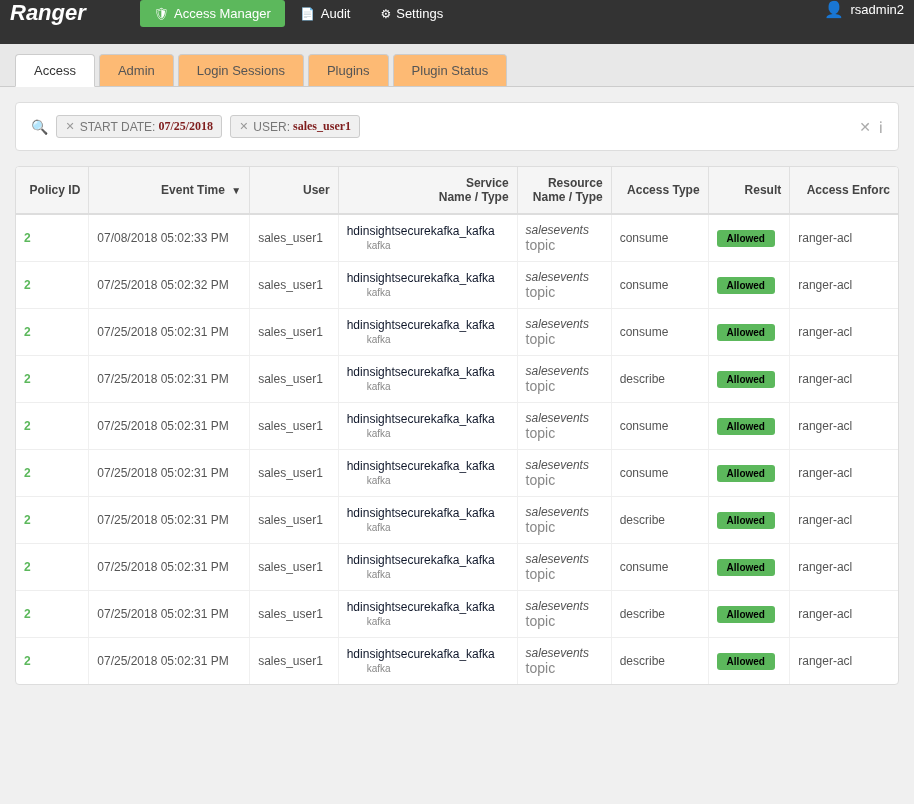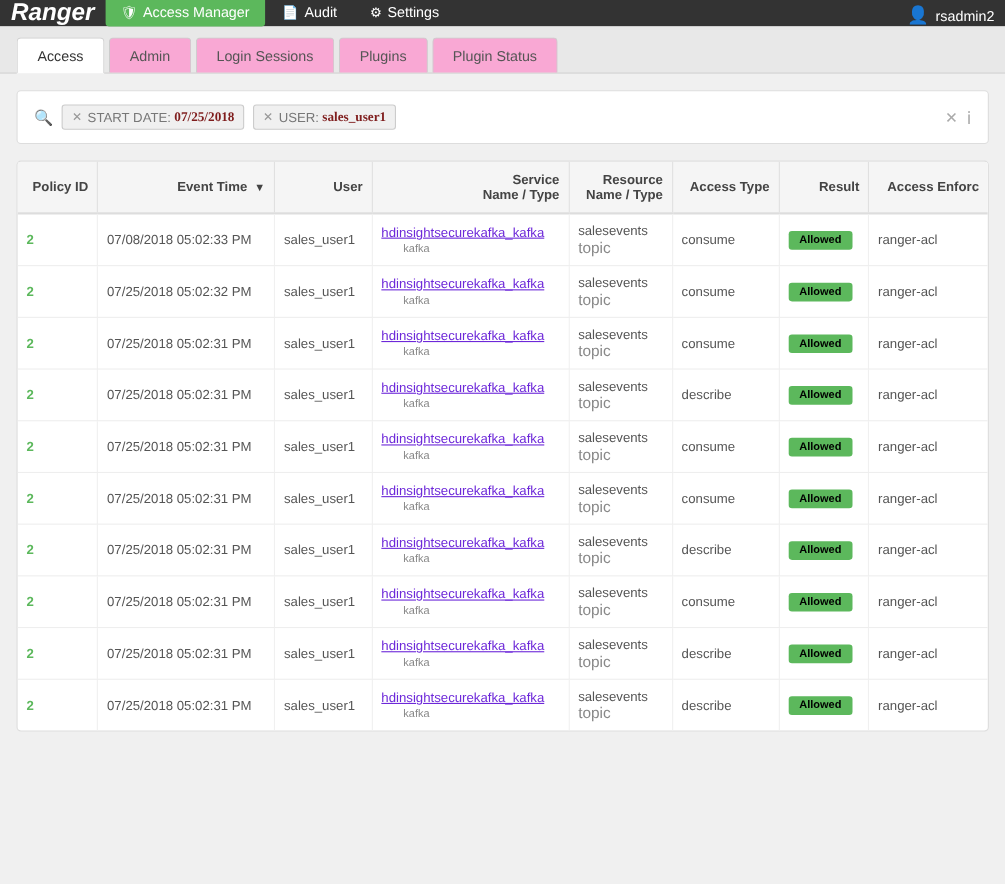--- a/index.html
+++ b/index.html
@@ -2,23 +2,24 @@
 <html><head>
   <meta charset="utf-8">
   <style>
     * { box-sizing: border-box; margin: 0; padding: 0; }
     body { font-family: Arial, sans-serif; font-size: 13px; background: #f0f0f0; width: 914px; }
 
     
     .header {
       background: #333;
       display: flex;
-      align-items: flex-end;
+      align-items: flex-start;
       padding: 0 10px;
-      height: 24px;
+      height: 44px;
+      gap: 44px;
     }
     .header-logo {
       color: #fff;
       font-size: 22px;
       font-weight: bold;
       font-style: italic;
       margin-right: 10px;
     }
     .header-nav {
       display: flex;
@@ -59,21 +60,21 @@
       background: #e8e8e8;
       display: flex;
       padding: 10px 15px 0;
       border-bottom: 1px solid #ccc;
     }
     .tab {
       padding: 8px 18px;
       border: 1px solid #ccc;
       border-bottom: none;
       cursor: pointer;
-      background: #f9a8d4;
+      background: #fdba74;
       color: #555;
       margin-right: 4px;
       border-radius: 4px 4px 0 0;
       font-size: 13px;
     }
     .tab.active {
       background: #fff;
       color: #333;
       border-bottom: 1px solid #fff;
       margin-bottom: -1px;
@@ -215,23 +216,23 @@
       border-radius: 3px;
       font-size: 10px;
       font-weight: bold;
       display: inline-block;
     }
     .sort-icon {
       font-size: 10px;
       margin-left: 3px;
     }
 
-    .service-name { font-weight: normal; color: #6d28d9; text-decoration: underline; }
+    .service-name { font-weight: normal; color: #0f172a; }
     .service-type { color: #888; font-size: 10px; margin-left: 20px; }
-    .resource-name { color: #555; }
+    .resource-name { color: #555; font-style: italic; }
     .resource-type { color: #888; font-size: 14px; }
   </style>
 </head>
 <body>
 
 <div class="header">
   <span class="header-logo">Ranger</span>
   <nav class="header-nav">
     <div class="header-nav-item active">
       <span class="header-nav-icon">🛡</span>

